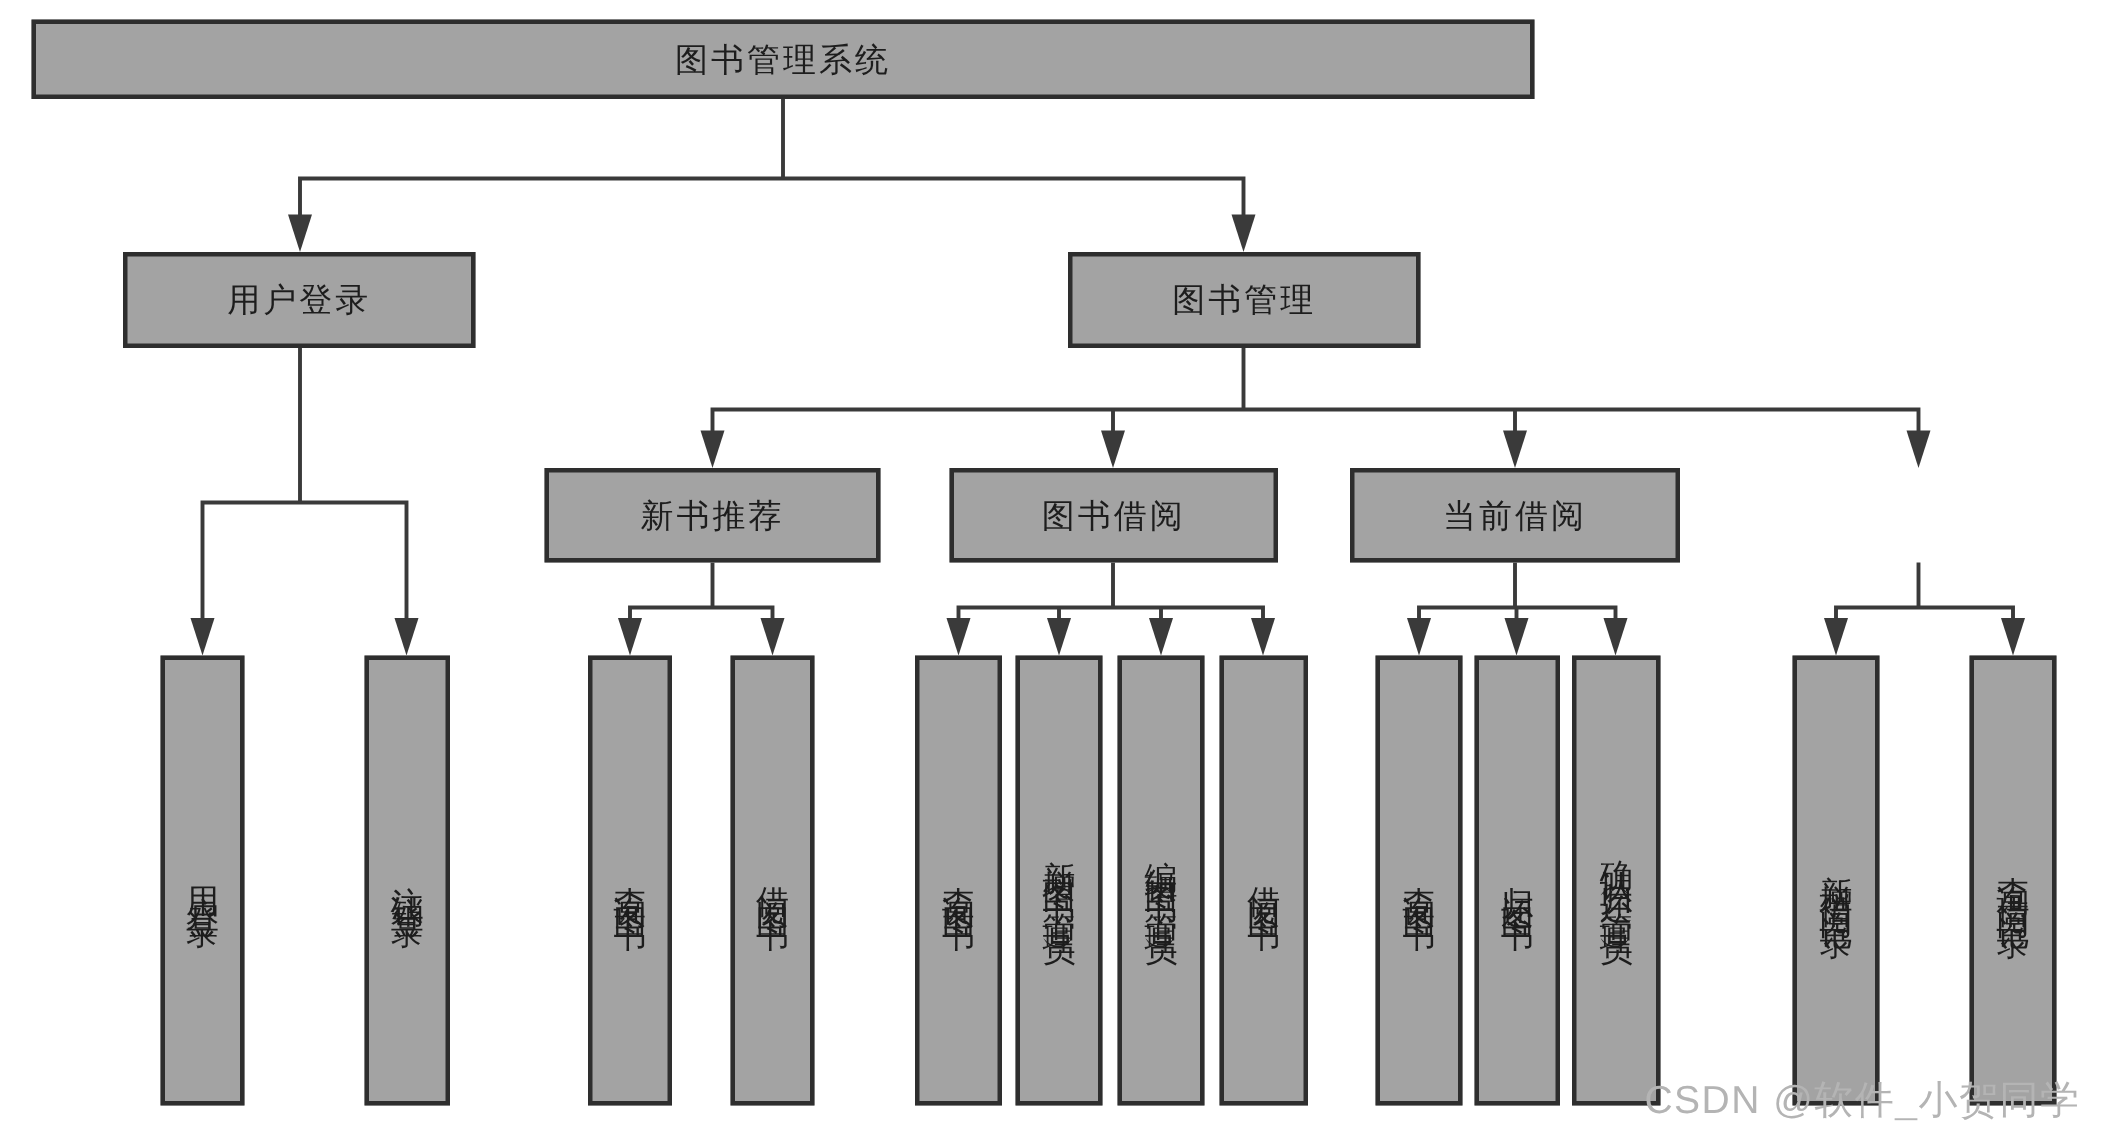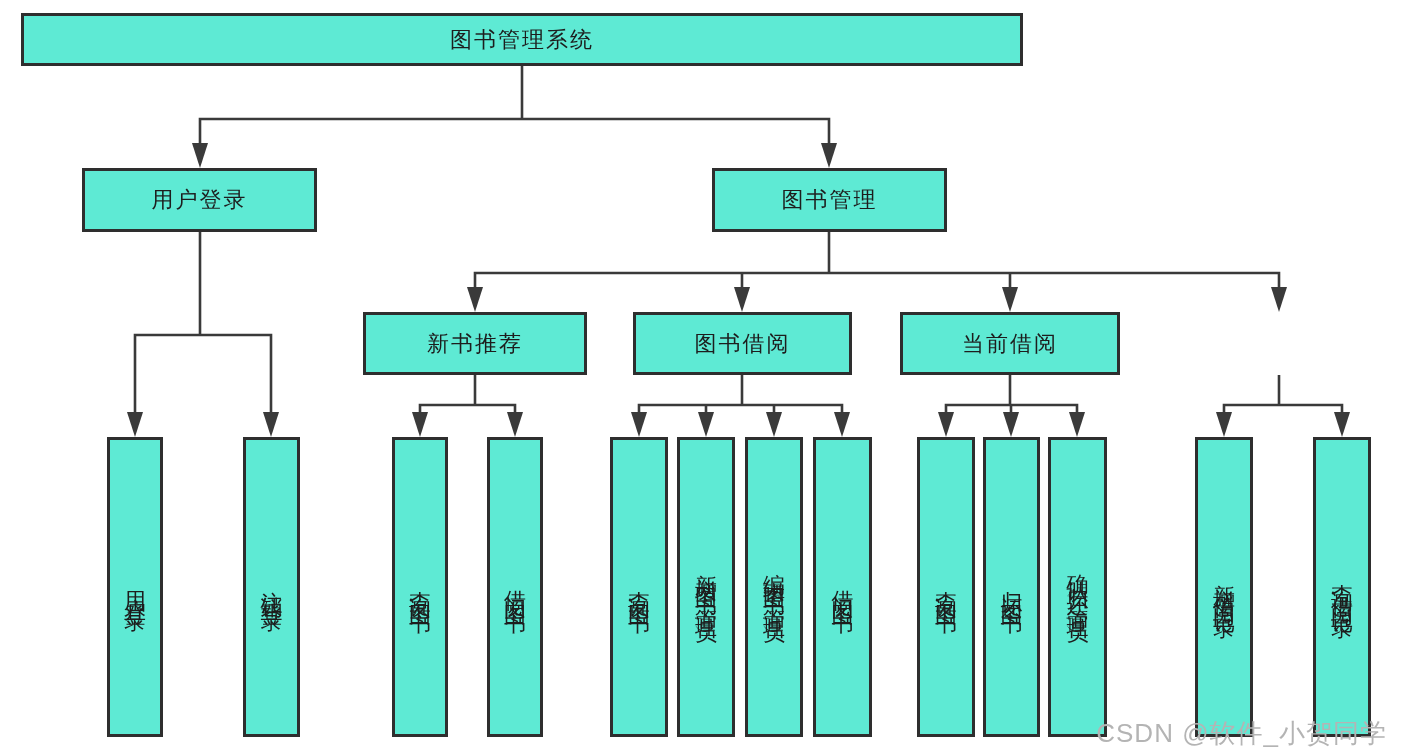--- a/index.html
+++ b/index.html
@@ -21,21 +21,21 @@
     fill: none;
     stroke: var(--line, #3a3a3a);
     stroke-width: 2.6;
     stroke-linejoin: miter;
   }
   .connectors polygon { fill: var(--line, #3a3a3a); }
   .box {
     position: absolute;
     box-sizing: border-box;
     border: 3px solid var(--box-border, #2e2e2e);
-    background: #5eead4;
+    background: #a3a3a3;
     display: flex;
     align-items: center;
     justify-content: center;
     color: var(--text, #1d1d1d);
   }
   .hbox { font-size: 22px; letter-spacing: 2px; }
   .vbox {
     writing-mode: vertical-rl;
     text-orientation: mixed;
     font-size: 22px;

